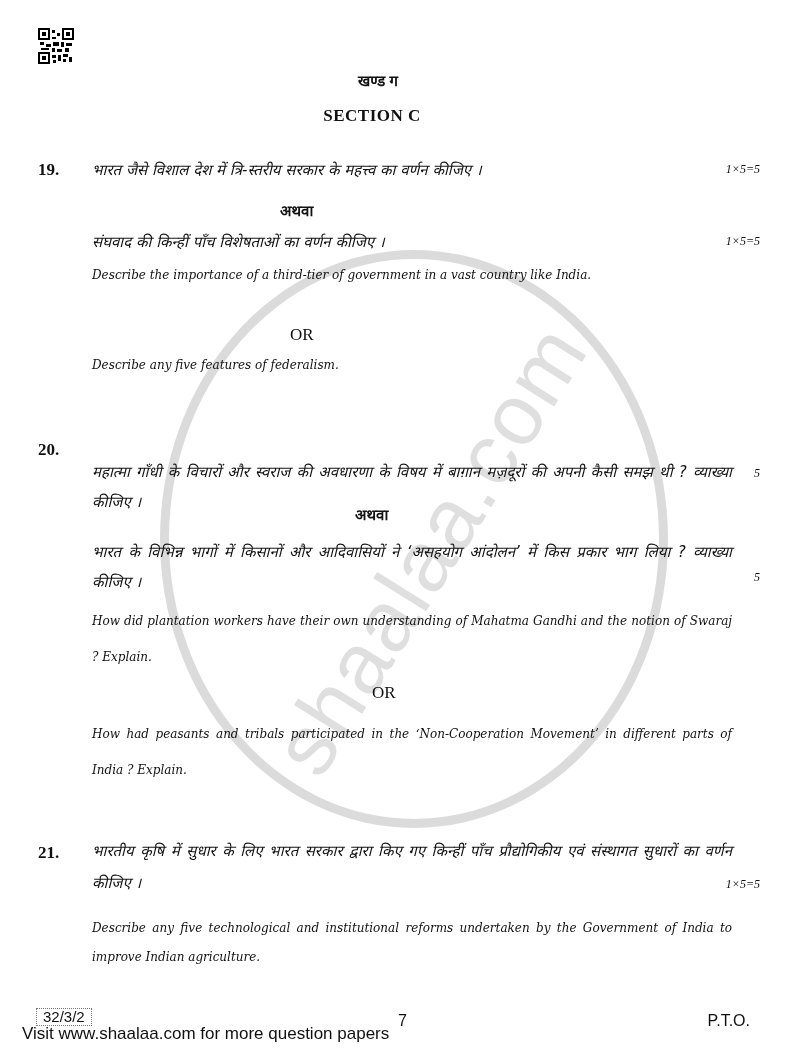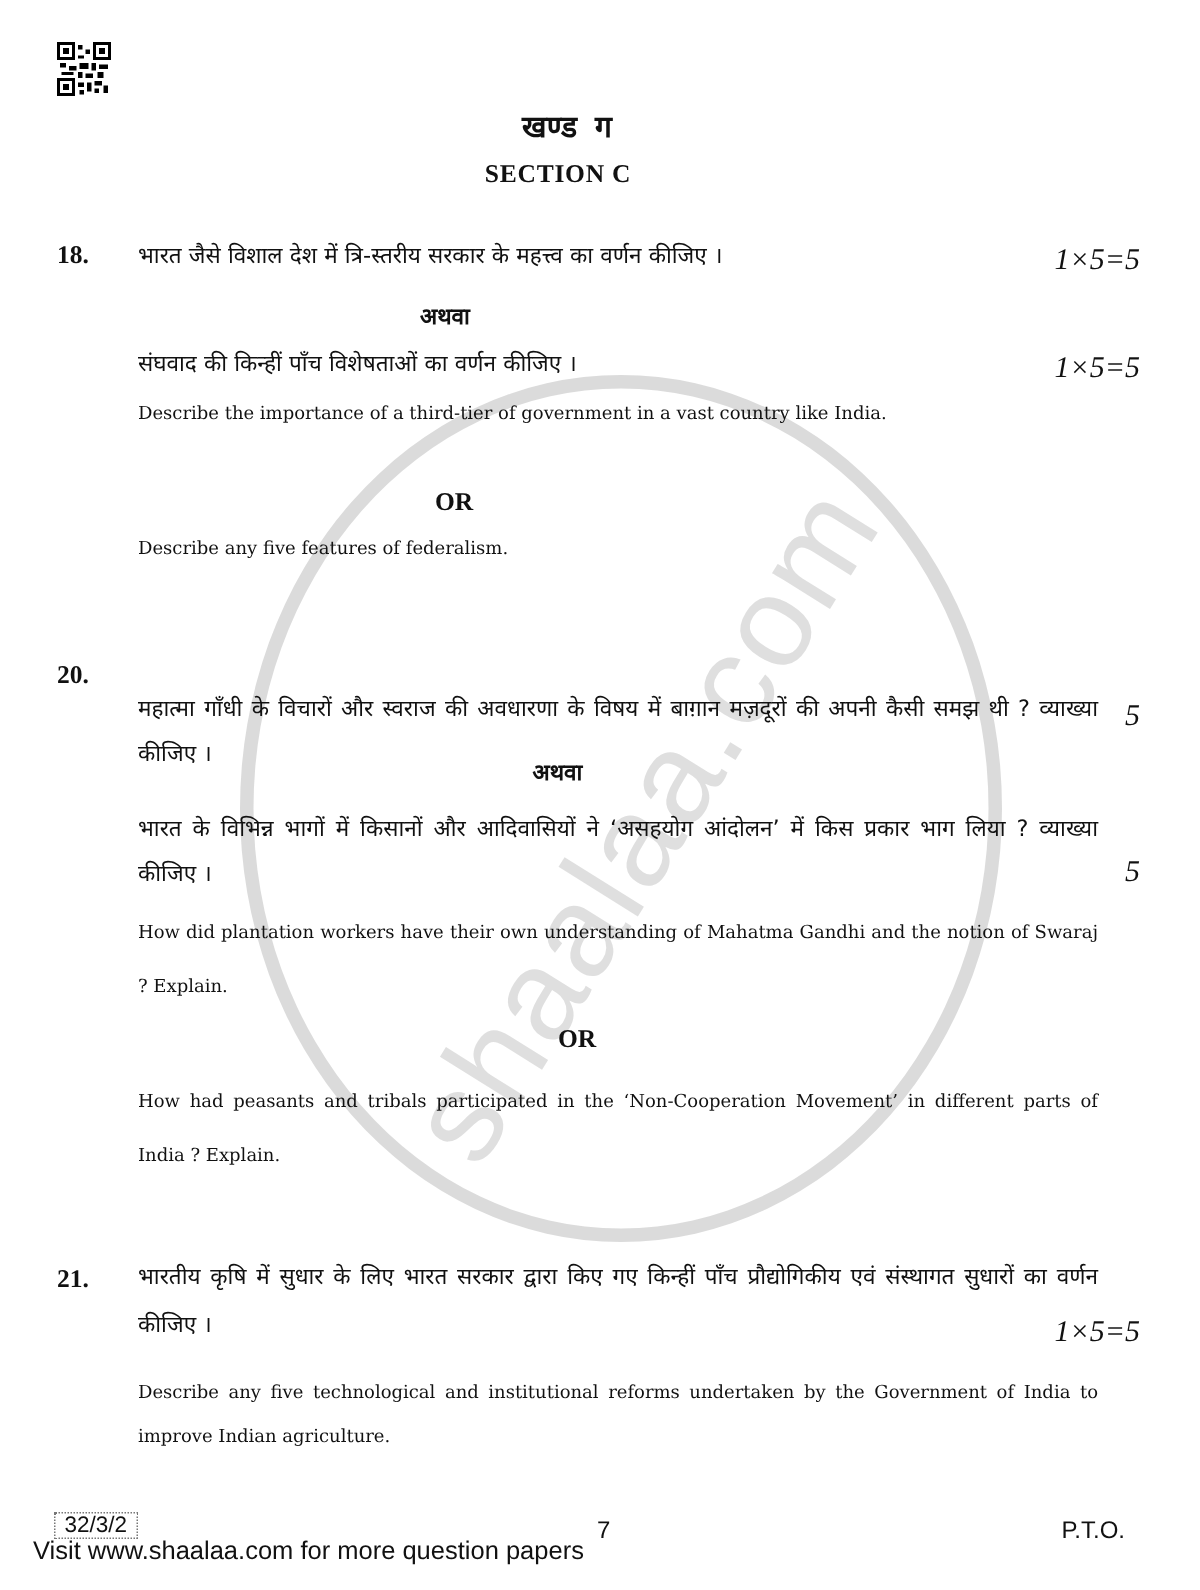--- a/index.html
+++ b/index.html
@@ -1,29 +1,29 @@
 <!DOCTYPE html>
 <html><head>
 <meta charset="utf-8">
 <style>
   html, body { margin: 0; padding: 0; background: #ffffff; }
   body { width: 800px; height: 1060px; position: relative; overflow: hidden;
          font-family: "DejaVu Serif", "Liberation Serif", serif; color: #111; }
   .abs { position: absolute; }
   .qr { left: 38px; top: 28px; width: 36px; height: 36px; }
-  .sec-hi { left: 0; width: 756px; top: 70px; text-align: center; font-size: 20px; font-weight: bold; font-family: Liberation Mono, monospace; }
+  .sec-hi { left: 0; width: 756px; top: 70px; text-align: center; font-size: 15px; font-weight: bold; font-family: Liberation Sans, sans-serif; }
   .sec-en { left: 0; width: 744px; top: 106px; text-align: center; font-size: 17px; font-weight: bold; font-family: "Liberation Serif", serif; letter-spacing: 0.5px; }
   .qnum { left: 38px; font-size: 17px; font-weight: bold; font-family: "Liberation Serif", serif; }
   .hi { font-family: "DejaVu Sans", sans-serif; font-size: 15px; line-height: 30px; }
   .en { font-family: "DejaVu Serif", serif; font-size: 12px; line-height: 22px; }
   .en-wide { font-family: "DejaVu Serif", serif; font-size: 12px; line-height: 36px; text-align: justify; text-align-last: left; }
-  .marks { right: 40px; font-family: "Liberation Serif", serif; font-style: italic; font-size: 20px; }
+  .marks { right: 40px; font-family: "Liberation Serif", serif; font-style: italic; font-size: 12px; }
   .or-hi { font-family: "DejaVu Sans", sans-serif; font-weight: bold; font-size: 15px; }
-  .or-en { font-family: "Liberation Serif", serif; font-weight: bold; font-size: 17px; }
-  .body-col { left: 92px; width: 640px; }
+  .or-en { font-family: "Liberation Serif", serif; font-weight: normal; font-size: 17px; }
+  .body-col { left: 92px; width: 640px; font-style: italic; }
   .watermark { left: 160px; top: 250px; width: 490px; height: 560px; border: 9px solid rgba(190,190,190,0.55); border-radius: 50%; pointer-events: none; }
   .wm-text { left: 170px; top: 500px; width: 520px; text-align: center; transform: rotate(-58deg); font-family: "Liberation Sans", sans-serif; font-size: 86px; color: rgba(185,185,185,0.45); pointer-events: none; letter-spacing: 2px; }
   .footer-code { left: 36px; top: 1008px; font-family: "Liberation Sans", sans-serif; font-size: 15px; border: 1px dotted #777; padding: 0 6px; line-height: 16px; }
   .footer-page { left: 398px; top: 1012px; font-family: "Liberation Sans", sans-serif; font-size: 16px; }
   .footer-pto { right: 50px; top: 1012px; font-family: "Liberation Sans", sans-serif; font-size: 16px; padding-left: 40px; }
   .footer-visit { left: 22px; top: 1024px; font-family: "Liberation Sans", sans-serif; font-size: 17px; }
 </style>
 </head>
 <body>
 
@@ -57,21 +57,21 @@
     <rect x="31" y="29" width="3" height="5" fill="#000"></rect>
     <rect x="15" y="32" width="3" height="3" fill="#000"></rect>
     <rect x="25" y="31" width="3" height="3" fill="#000"></rect>
   </svg>
 </div>
 
 <div class="abs sec-hi">खण्ड ग</div>
 <div class="abs sec-en">SECTION C</div>
 
 <div>
-  <div class="abs qnum" style="top:160px;">18.</div>
+  <div class="abs qnum" style="top:160px;">19.</div>
   <div class="abs body-col hi" style="top:155px;">भारत जैसे विशाल देश में त्रि-स्तरीय सरकार के महत्त्व का वर्णन कीजिए ।</div>
   <div class="abs marks" style="top:162px;">1×5=5</div>
 
   <div class="abs or-hi" style="left:280px; top:200px;">अथवा</div>
 
   <div class="abs body-col hi" style="top:227px;">संघवाद की किन्हीं पाँच विशेषताओं का वर्णन कीजिए ।</div>
   <div class="abs marks" style="top:234px;">1×5=5</div>
 
   <div class="abs body-col en" style="top:264px;">Describe the importance of a third-tier of government in a vast country like India.</div>
 

